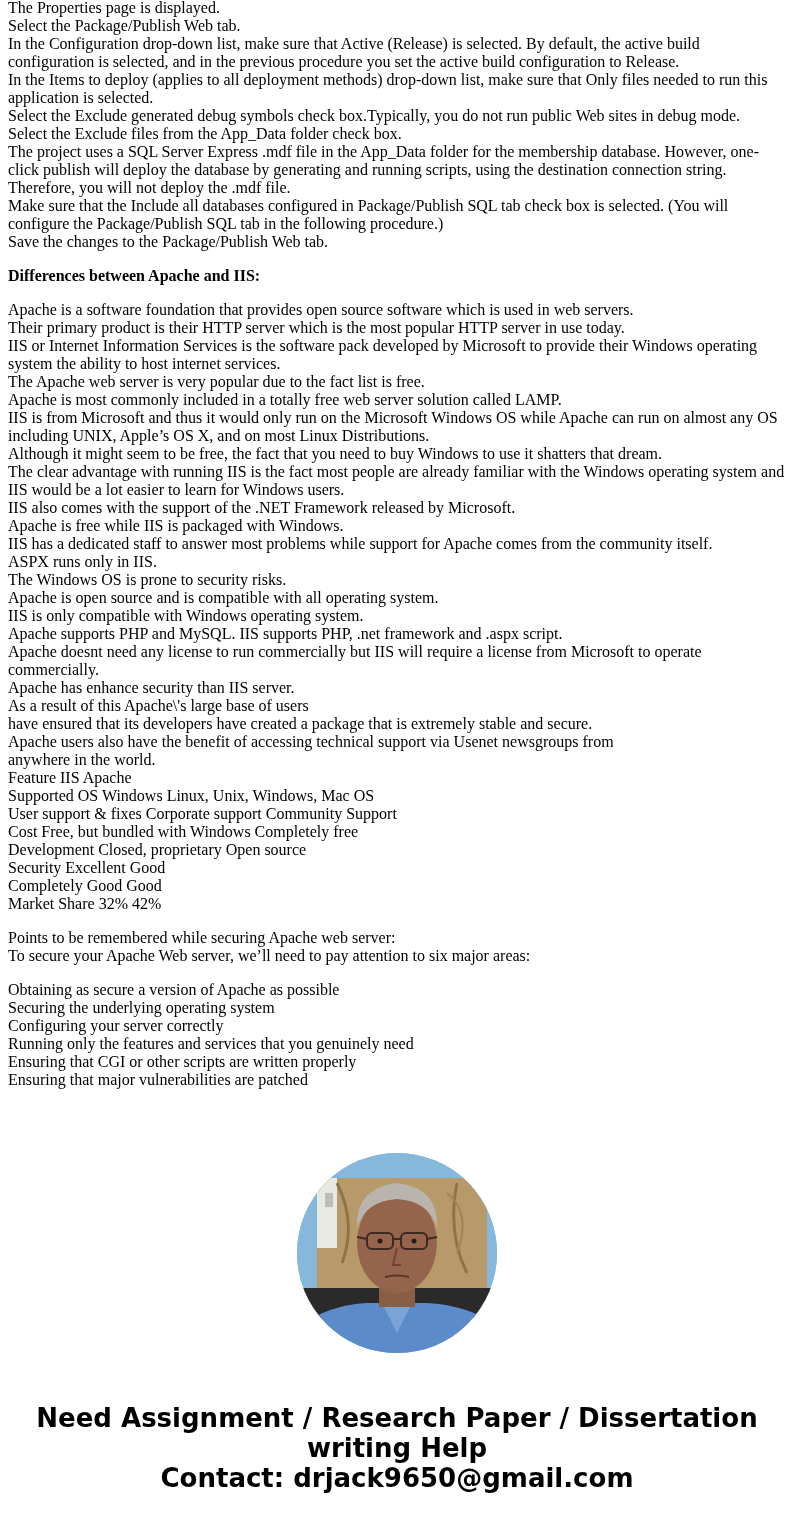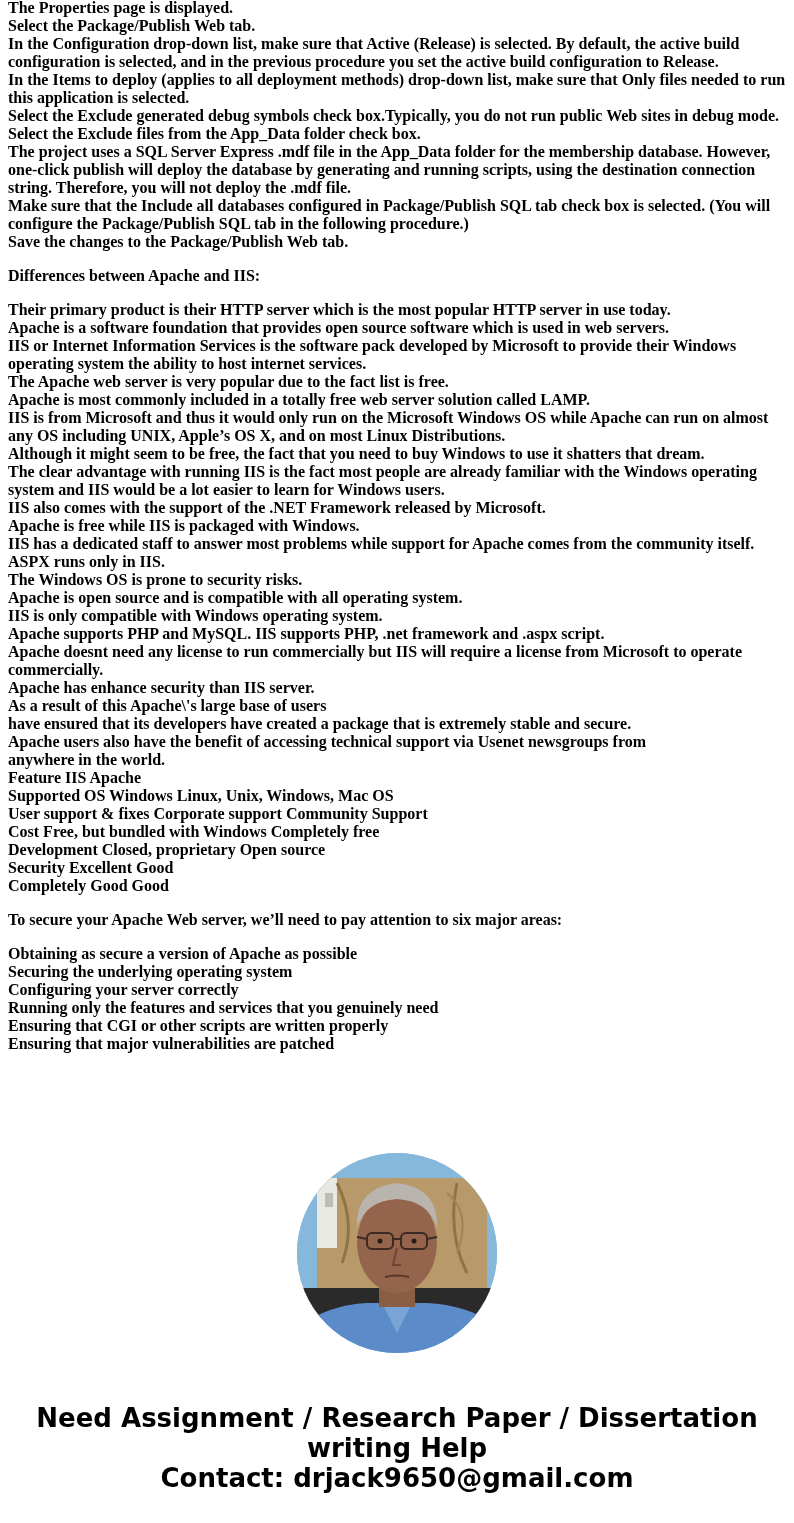--- a/index.html
+++ b/index.html
@@ -7,21 +7,21 @@
     width: 794px;
     height: 1523px;
     overflow: hidden;
     font-family: "Liberation Serif", serif;
     font-size: 16px;
     line-height: 18px;
     color: #000;
     position: relative;
   }
   .doc { position: absolute; left: 8px; top: -1px; width: 780px; }
-  .line { display: block; font-weight: bold; }
+  .line { display: block; }
   .gap { height: 16px; }
   .heading { font-weight: bold; }
   .avatar-wrap {
     position: absolute;
     left: 297px;
     top: 1153px;
     width: 200px;
     height: 200px;
     border-radius: 50%;
     overflow: hidden;
@@ -55,22 +55,22 @@
     <span class="line">The project uses a SQL Server Express .mdf file in the App_Data folder for the membership database. However, one-click publish will deploy the database by generating and running scripts, using the destination connection string. Therefore, you will not deploy the .mdf file.</span>
     <span class="line">Make sure that the Include all databases configured in Package/Publish SQL tab check box is selected. (You will configure the Package/Publish SQL tab in the following procedure.)</span>
     <span class="line">Save the changes to the Package/Publish Web tab.</span>
   </div>
 
   <div class="gap"></div>
   <div class="line heading">Differences between Apache and IIS:</div>
   <div class="gap"></div>
 
   <div>
+    <span class="line">Apache is a software foundation that provides open source software which is used in web servers.</span>
     <span class="line">Their primary product is their HTTP server which is the most popular HTTP server in use today.</span>
-    <span class="line">Apache is a software foundation that provides open source software which is used in web servers.</span>
     <span class="line">IIS or Internet Information Services is the software pack developed by Microsoft to provide their Windows operating system the ability to host internet services.</span>
     <span class="line">The Apache web server is very popular due to the fact list is free.</span>
     <span class="line">Apache is most commonly included in a totally free web server solution called LAMP.</span>
     <span class="line">IIS is from Microsoft and thus it would only run on the Microsoft Windows OS while Apache can run on almost any OS including UNIX, Apple’s OS X, and on most Linux Distributions.</span>
     <span class="line">Although it might seem to be free, the fact that you need to buy Windows to use it shatters that dream.</span>
     <span class="line">The clear advantage with running IIS is the fact most people are already familiar with the Windows operating system and IIS would be a lot easier to learn for Windows users.</span>
     <span class="line">IIS also comes with the support of the .NET Framework released by Microsoft.</span>
     <span class="line">Apache is free while IIS is packaged with Windows.</span>
     <span class="line">IIS has a dedicated staff to answer most problems while support for Apache comes from the community itself.</span>
     <span class="line">ASPX runs only in IIS.</span>
@@ -87,24 +87,26 @@
   </div>
 
   <div>
     <span class="line">Feature IIS Apache</span>
     <span class="line">Supported OS Windows Linux, Unix, Windows, Mac OS</span>
     <span class="line">User support &amp; fixes Corporate support Community Support</span>
     <span class="line">Cost Free, but bundled with Windows Completely free</span>
     <span class="line">Development Closed, proprietary Open source</span>
     <span class="line">Security Excellent Good</span>
     <span class="line">Completely Good Good</span>
+    <span class="line">Market Share 32% 42%</span>
   </div>
 
   <div class="gap"></div>
   <div>
+    <span class="line">Points to be remembered while securing Apache web server:</span>
     <span class="line">To secure your Apache Web server, we’ll need to pay attention to six major areas:</span>
     <div class="gap"></div>
     <span class="line">Obtaining as secure a version of Apache as possible</span>
     <span class="line">Securing the underlying operating system</span>
     <span class="line">Configuring your server correctly</span>
     <span class="line">Running only the features and services that you genuinely need</span>
     <span class="line">Ensuring that CGI or other scripts are written properly</span>
     <span class="line">Ensuring that major vulnerabilities are patched</span>
   </div>
 </div>

